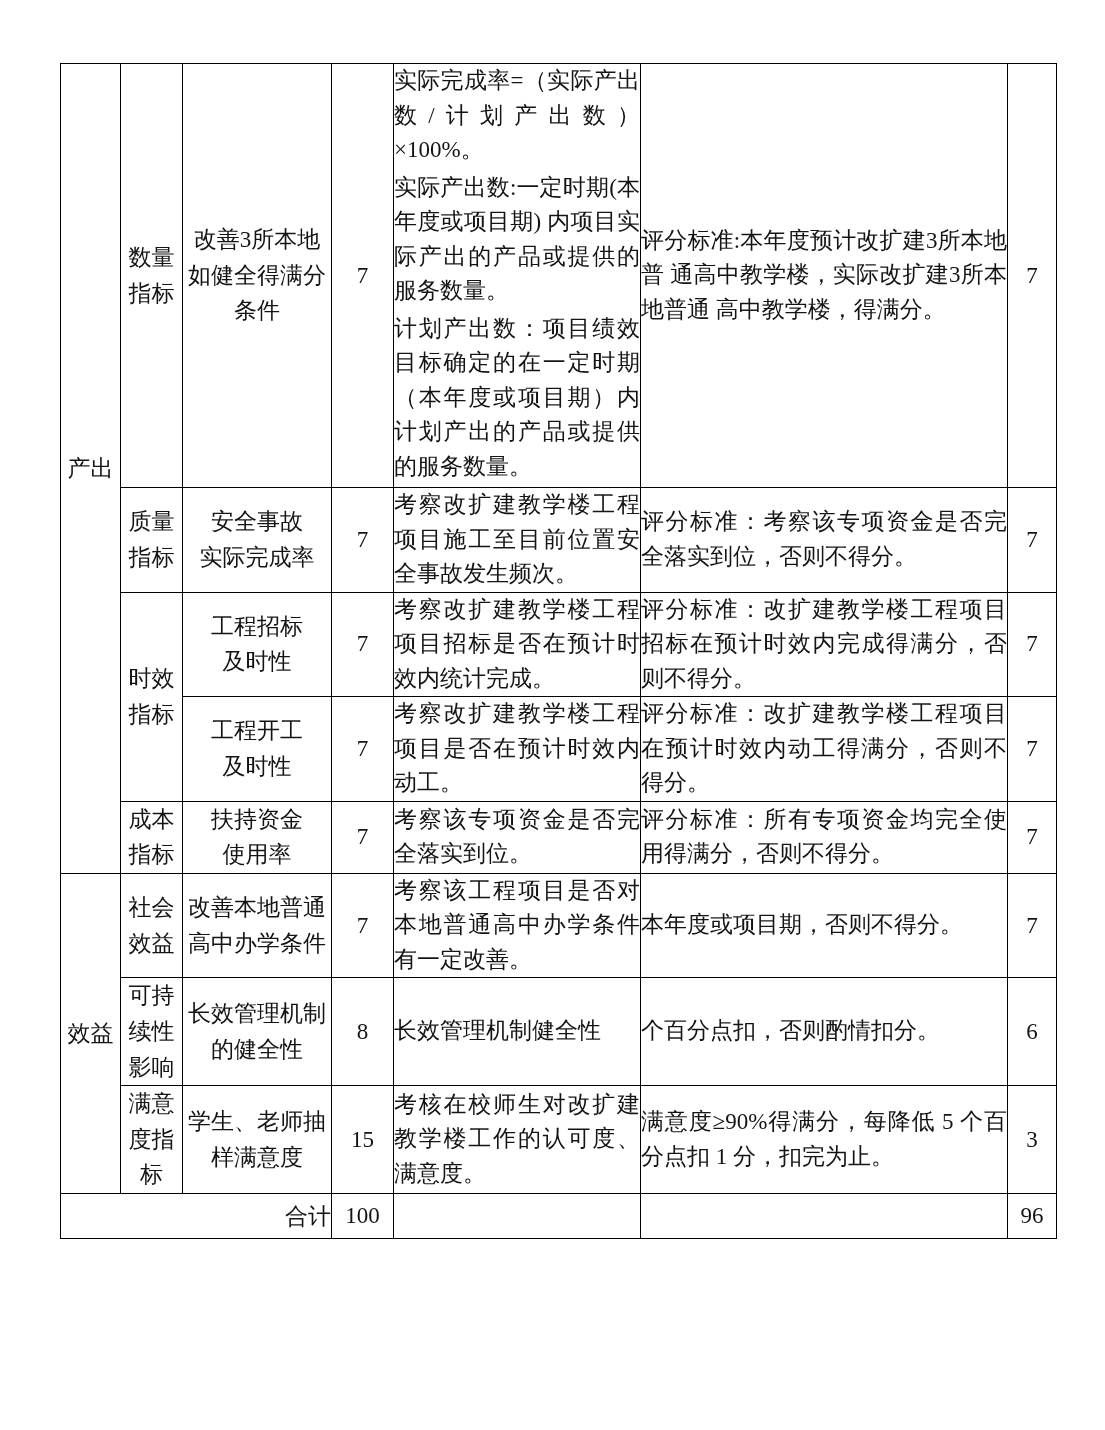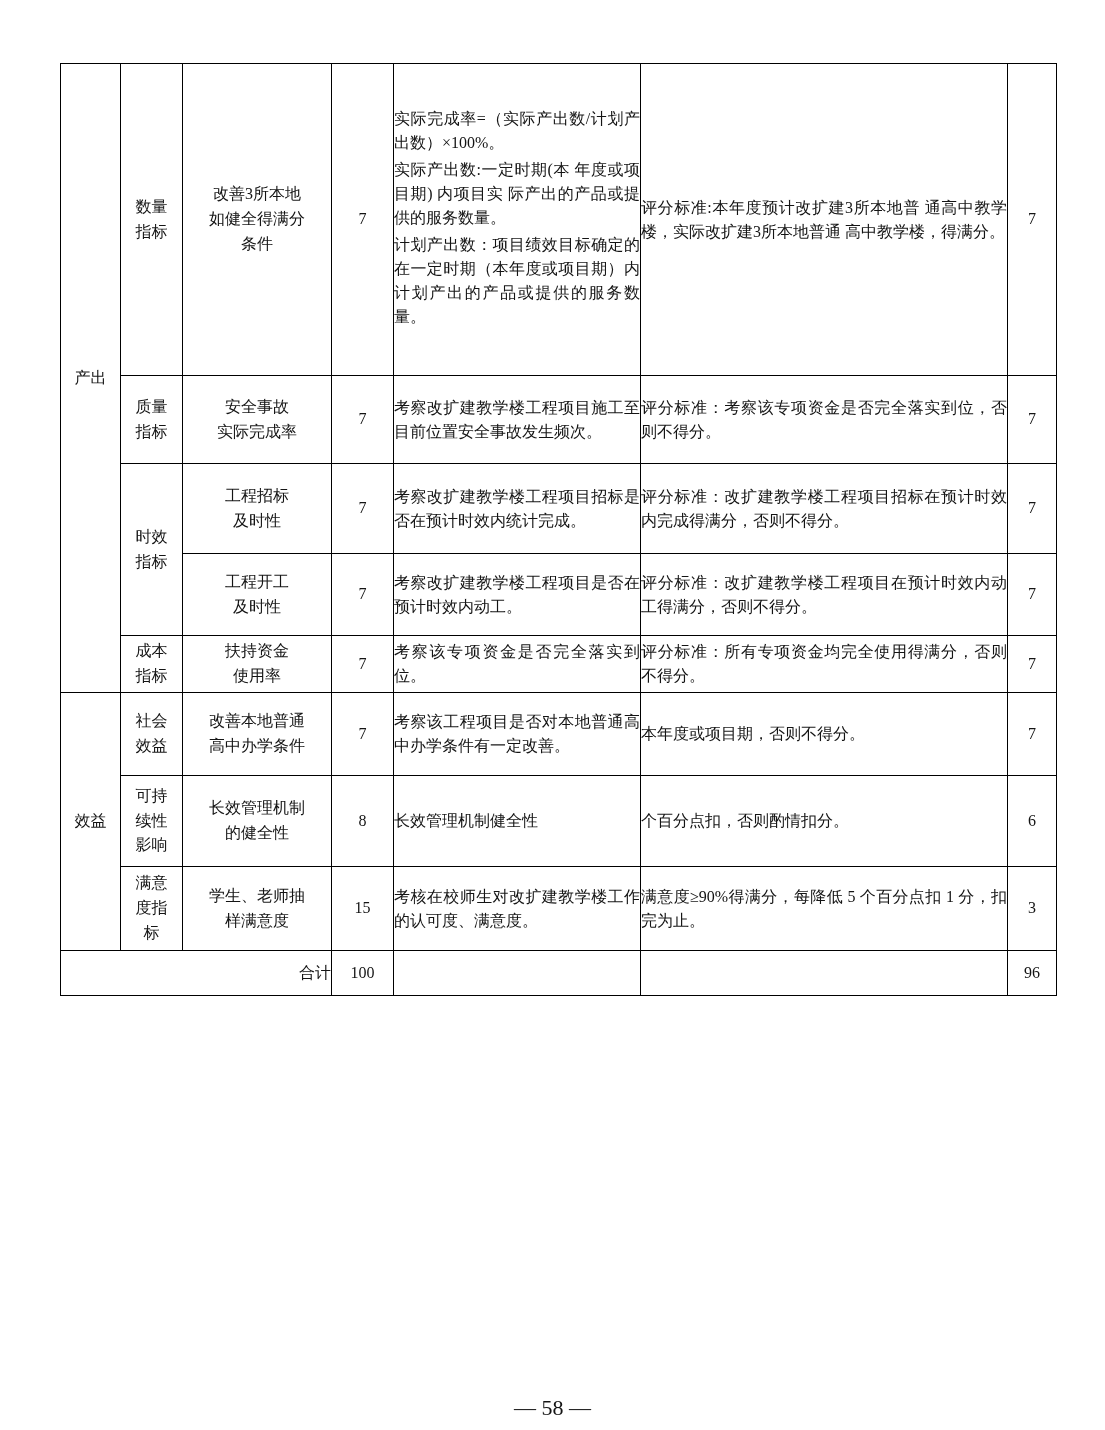--- a/index.html
+++ b/index.html
@@ -15,21 +15,21 @@
   table.perf {
     position: absolute;
     left: 60px;
     top: 63px;
     border-collapse: collapse;
     table-layout: fixed;
     width: 996px;
   }
   table.perf td {
     border: 1px solid #000;
-    font-size: 16px;
+    font-size: 23px;
     vertical-align: middle;
     padding: 0;
     overflow: hidden;
   }
   td.c-section, td.c-cat, td.c-name, td.c-num {
     text-align: center;
     white-space: pre-line;
     line-height: 1.55;
     padding: 2px;
   }
@@ -166,15 +166,14 @@
       <tr style="height:45px">
         <td class="c-total-label" colspan="3">合计</td>
         <td class="c-num">100</td>
         <td class="c-text"></td>
         <td class="c-text"></td>
         <td class="c-num">96</td>
       </tr>
     </tbody>
   </table>
 
-  <div class="page-number">— 58 —</div>
 
 </div>
 
 </body></html>

